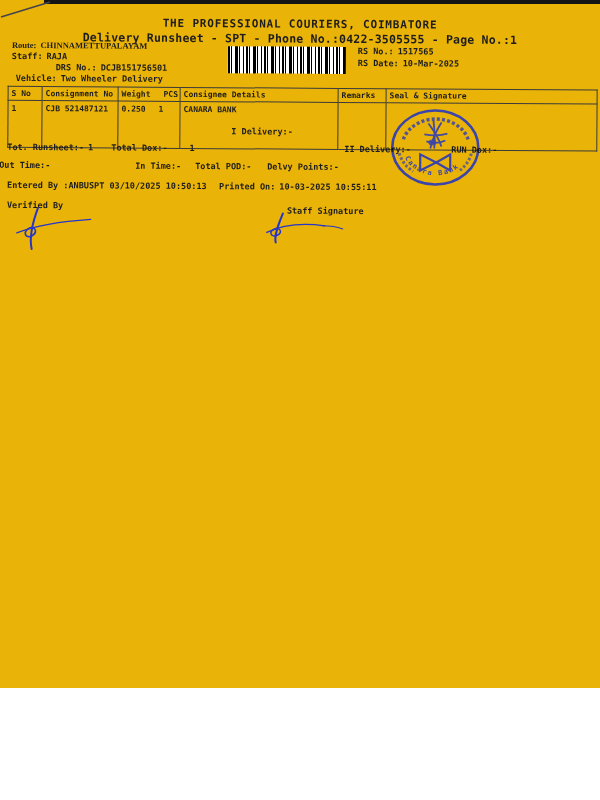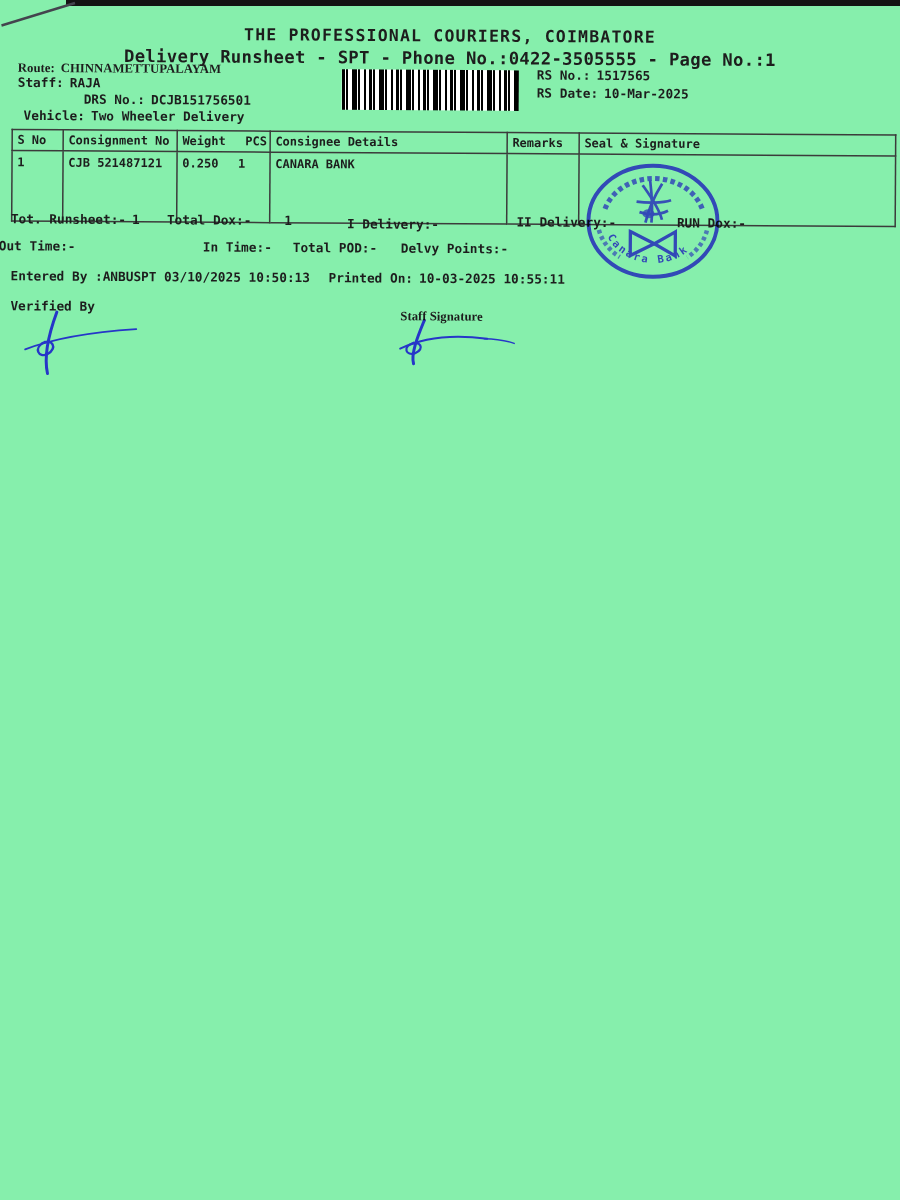--- a/index.html
+++ b/index.html
@@ -1,17 +1,17 @@
 <!DOCTYPE html>
 <html><head>
 <meta charset="utf-8">
 <style>
   html,body{margin:0;padding:0;background:#ffffff;}
   .sheet{
-    position:relative;width:600px;height:800px;background:#86efac;overflow:hidden;
+    position:relative;width:600px;height:688px;background:#eab308;overflow:hidden;
     font-family:"DejaVu Sans Mono","Liberation Mono",monospace;
     font-weight:bold;color:#1d1d1d;
   }
   .scan-bar{position:absolute;top:0;left:44px;right:0;height:4px;background:#141414;}
   .scan-corner{position:absolute;top:0;left:0;}
   .content{position:absolute;inset:0;transform:rotate(0.35deg);transform-origin:30px 30px;}
   .title{position:absolute;top:16px;left:0;right:0;text-align:center;font-size:11px;letter-spacing:0.8px;white-space:nowrap;}
   .subtitle{position:absolute;top:30px;left:0;right:0;text-align:center;font-size:11.5px;letter-spacing:0.2px;white-space:nowrap;}
   .line{position:absolute;font-size:8.5px;white-space:nowrap;}
   .line .lbl{padding-right:4px;}
@@ -124,38 +124,38 @@
         </tr>
       </tbody>
     </table>
 
     <div class="line" style="top:142px;left:8px;">
       <span class="lbl">Tot. Runsheet:-</span><span>1</span>
     </div>
     <div class="line" style="top:142px;left:112px;">
       <span>Total Dox:-</span><span style="margin-left:22px;">1</span>
     </div>
-    <div class="line" style="top:144px;left:232px;">I Delivery:-</div>
+    <div class="line" style="top:125px;left:232px;">I Delivery:-</div>
     <div class="line" style="top:142px;left:345px;">II Delivery:-</div>
     <div class="line" style="top:142px;left:452px;">RUN Dox:-</div>
 
     <div class="line" style="top:160px;left:0;">Out Time:-</div>
     <div class="line" style="top:160px;left:104px;margin-left:32px;">In Time:-</div>
     <div class="line" style="top:160px;left:196px;">Total POD:-</div>
     <div class="line" style="top:160px;left:268px;">Delvy Points:-</div>
 
     <div class="line" style="top:180px;left:8px;">
       <span>Entered By :</span><span>ANBUSPT 03/10/2025 10:50:13</span>
     </div>
     <div class="line" style="top:180px;left:220px;">
       <span class="lbl">Printed On:</span><span>10-03-2025 10:55:11</span>
     </div>
 
     <div class="line sig-label" style="top:200px;left:8px;text-align:center;">Verified By</div>
-    <div class="line sig-label" style="top:204px;left:268px;font-family:Liberation Serif, serif;">Staff Signature</div>
+    <div class="line sig-label" style="top:204px;left:288px;">Staff Signature</div>
 
     <svg class="signature sig-verified" width="95" height="45" viewBox="0 0 95 45">
       <g fill="none" stroke="#2636c8" stroke-linecap="round">
         <path d="M 23,2 C 19,13 14,30 17,43" stroke-width="2"></path>
         <path d="M 2,27 C 22,19 48,15 76,13" stroke-width="1.2"></path>
         <path d="M 13,23 c 7,-4 11,3 4,7 c -6,3 -10,-4 -2,-8" stroke-width="1.6"></path>
       </g>
     </svg>
     <svg class="signature sig-staff" width="85" height="33" viewBox="0 0 85 33">
       <g fill="none" stroke="#2636c8" stroke-linecap="round">

